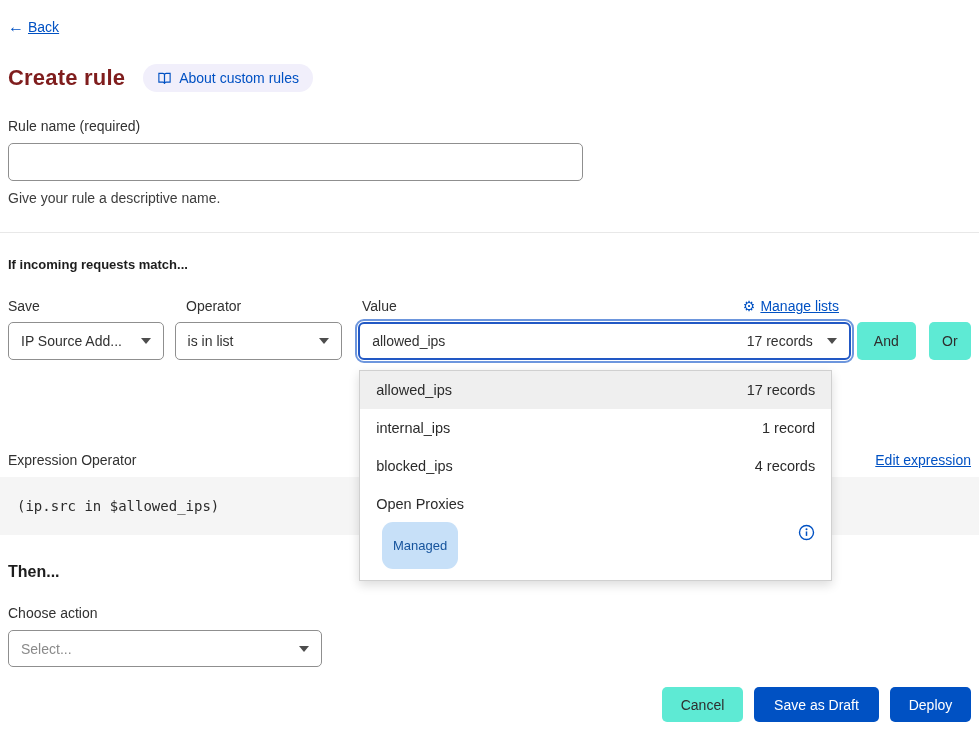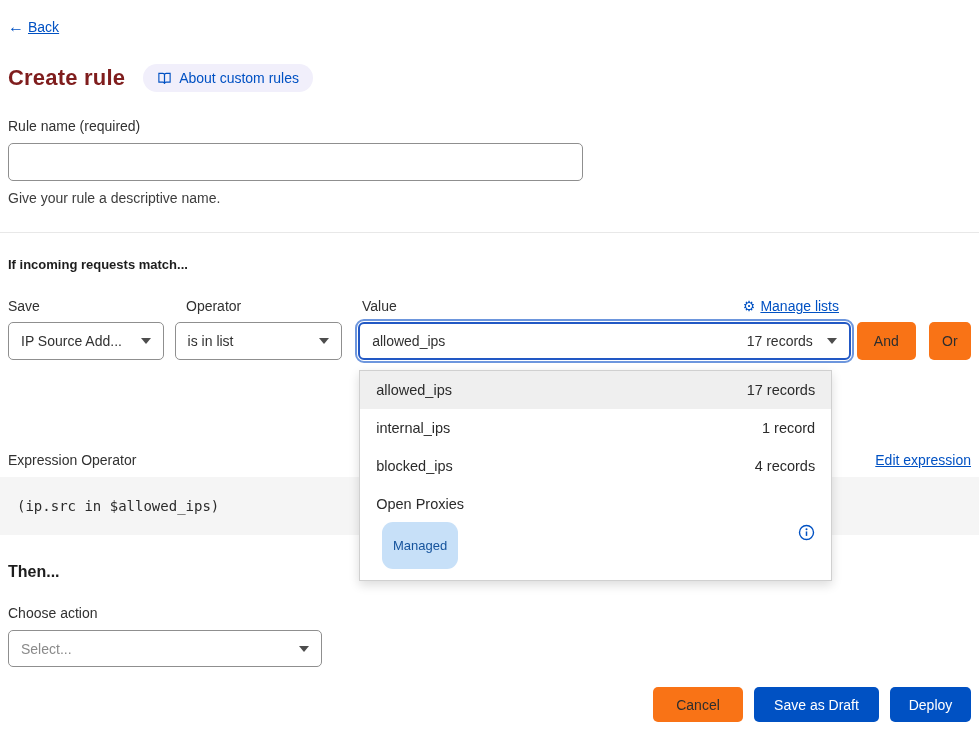--- a/index.html
+++ b/index.html
@@ -81,21 +81,21 @@
     border-left: 5px solid transparent;
     border-right: 5px solid transparent;
     border-top: 6px solid #4d4d4d;
     flex: none;
   }
   .btn {
     height: 38px; border: none; border-radius: 5px;
     font-family: inherit; font-size: 14px; cursor: pointer;
     display: inline-flex; align-items: center; justify-content: center;
   }
-  .btn-gray { background: #f97316; color: #2e2e2e; }
+  .btn-gray { background: #5eead4; color: #2e2e2e; }
   .btn-and { width: 64px; margin-left: 6px; }
   .btn-or  { width: 46px; margin-left: 13px; }
 
   
   .dropdown-menu {
     position: absolute; top: 48px; left: 1px; width: 473px;
     background: #fff; border: 1px solid #d0d0d0;
     box-shadow: 0 4px 10px rgba(0,0,0,.14);
     z-index: 20;
   }
@@ -124,21 +124,21 @@
   
   .then-heading { margin-top: 28px; font-size: 16px; font-weight: 700; color: #1d1d1d; }
   .action-label { margin-top: 24px; }
   .select-action { width: 314px; margin-top: 9px; height: 37px; }
   .placeholder { color: #8a8a8a; }
 
   
   .footer-row { margin-top: 20px; display: flex; justify-content: flex-end; align-items: center; gap: 11px; }
   .btn-footer { height: 35px; }
   .btn-primary { background: #0051c3; color: #fff; }
-  .btn-cancel { width: 90px; }
+  .btn-cancel { width: 81px; }
   .btn-save-draft { width: 125px; }
   .btn-deploy { width: 81px; }
 </style>
 </head>
 <body>
 
 <div class="content">
 
   
   <div class="back-row">

